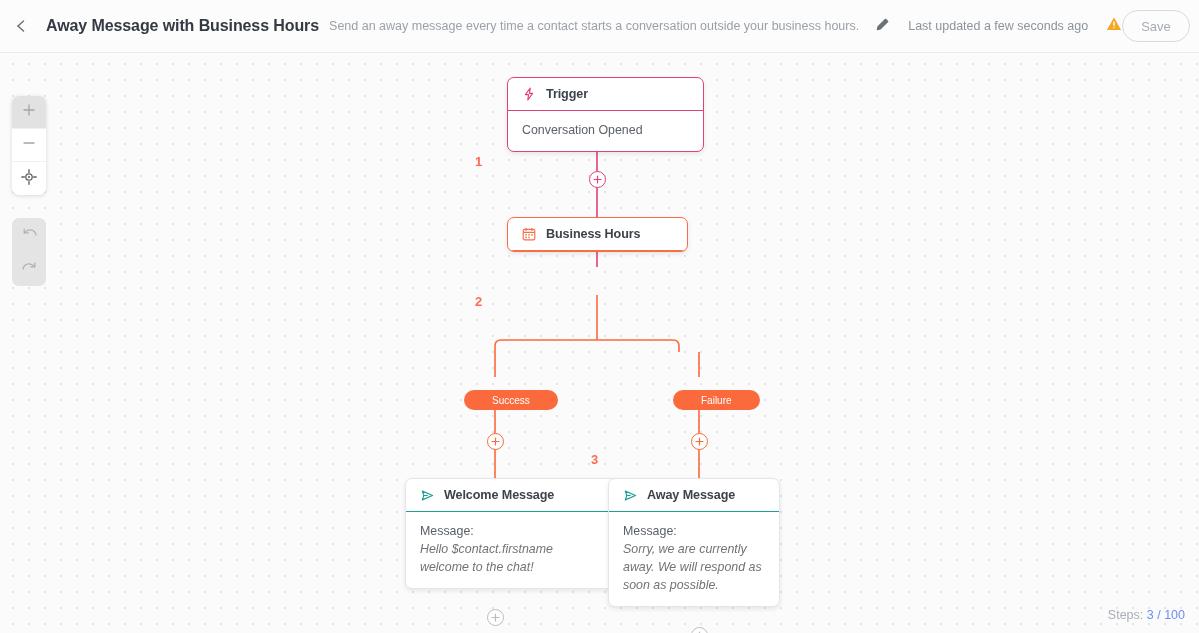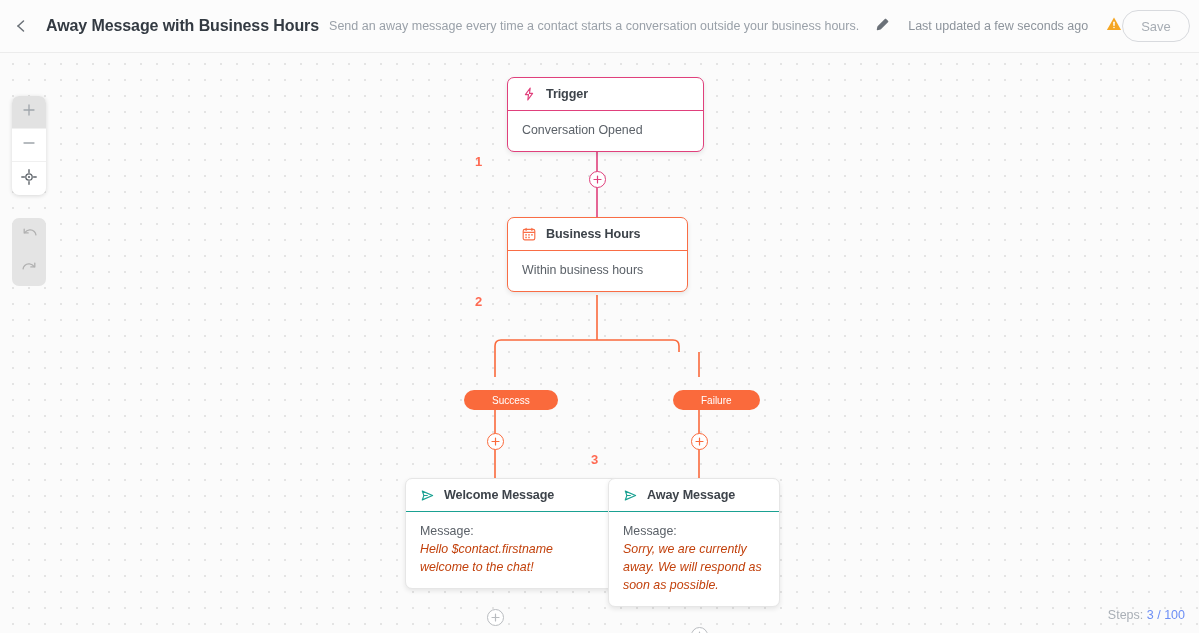--- a/index.html
+++ b/index.html
@@ -124,21 +124,21 @@
   .node-head .n-icon { display: flex; align-items: center; width: 15px; height: 15px; }
   .node-title {
     font-size: 12.6px; font-weight: bold; color: #3d434a;
     letter-spacing: -0.1px;
   }
   .node-body {
     padding: 10px 14px 12px 14px;
     font-size: 12.4px; color: #5b6168; line-height: 18px;
   }
   .node-body .msg-label { color: #5b6168; }
-  .node-body .msg-text { font-style: italic; color: #c2410c; }
+  .node-body .msg-text { font-style: italic; color: #737373; }
 
   
   .node.trigger { border: 1.4px solid #e0407c; }
   .node.trigger .node-head { border-bottom: 1.2px solid #e0407c; }
   .node.bizhours { border: 1.4px solid #f96d45; }
   .node.bizhours .node-head { border-bottom: 1.2px solid #f96d45; }
   .node.msg { border: 1px solid #e6e6e6; }
   .node.msg .node-head { border-bottom: 1.6px solid #1aa192; }
 
   
@@ -321,21 +321,20 @@
           <path d="M4.1 1.2v2.2M9.9 1.2v2.2" stroke="#f96d45" stroke-width="1.15" stroke-linecap="round"></path>
           <rect x="3.3" y="7.1" width="1.5" height="1.5" fill="#f96d45"></rect>
           <rect x="6.25" y="7.1" width="1.5" height="1.5" fill="#f96d45"></rect>
           <rect x="9.2" y="7.1" width="1.5" height="1.5" fill="#f96d45"></rect>
           <rect x="3.3" y="9.7" width="1.5" height="1.5" fill="#f96d45"></rect>
           <rect x="6.25" y="9.7" width="1.5" height="1.5" fill="#f96d45"></rect>
         </svg>
       </span>
       <span class="node-title">Business Hours</span>
     </div>
-    <div class="node-body">Within business hours</div>
   </div>
 
   <div class="branch-pill" style="left:464px; top:337px;">Success</div>
   <div class="branch-pill" style="left:673px; top:337px;">Failure</div>
 
   <div class="plus-circle orange" style="left:487px; top:380px;">
     <svg width="9" height="9" viewBox="0 0 9 9">
       <path d="M4.5 1v7M1 4.5h7" stroke="currentColor" stroke-width="1.2" stroke-linecap="round"></path>
     </svg>
   </div>

